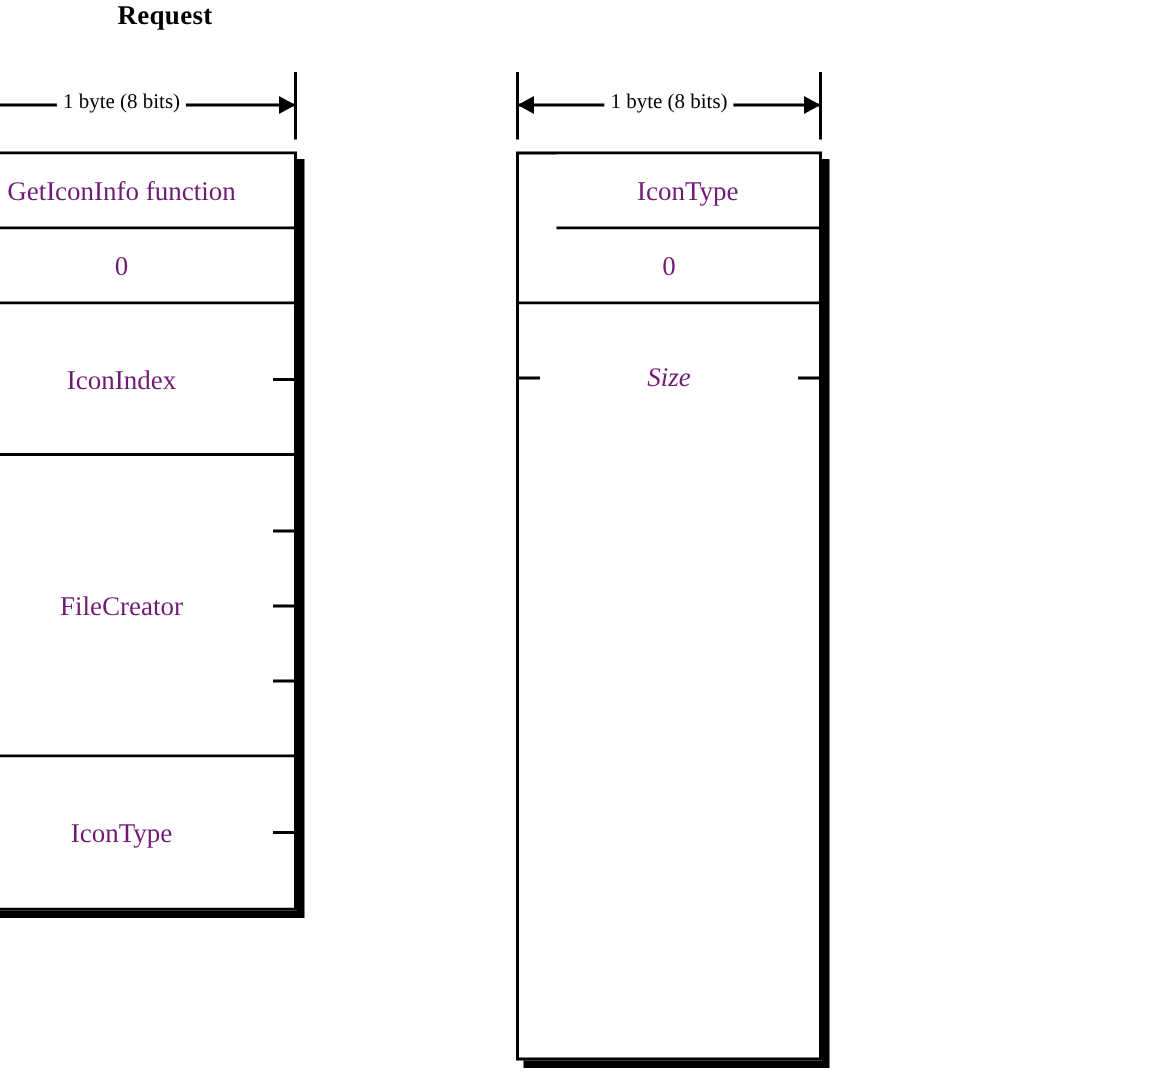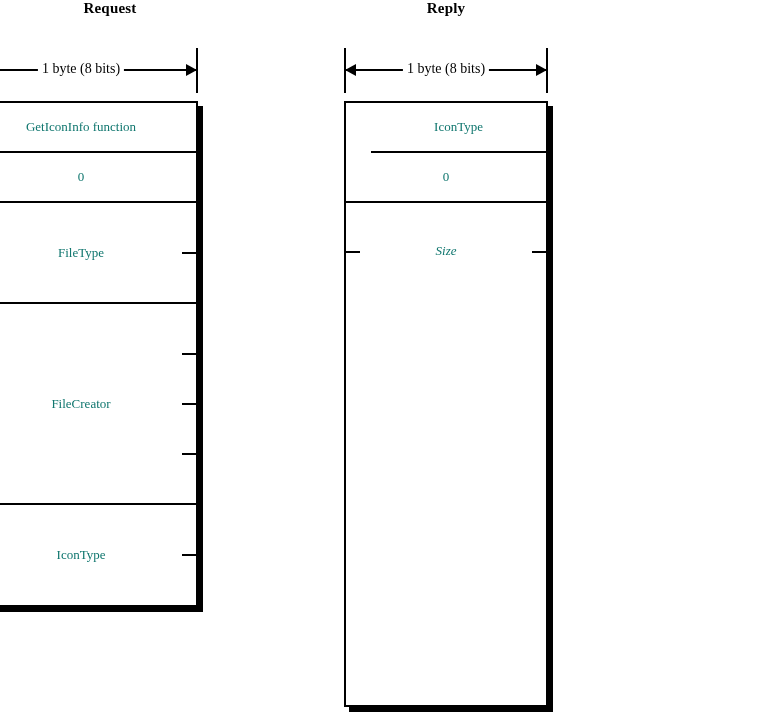--- a/index.html
+++ b/index.html
@@ -22,21 +22,21 @@
     left: 0; top: 0;
     width: 776px;
     height: 722px;
   }
 
   
   .col-title {
     position: absolute;
     font-family: "Liberation Serif", "DejaVu Serif", serif;
     font-weight: bold;
-    font-size: 15px;
+    font-size: 18px;
     letter-spacing: 0.2px;
     text-align: center;
     white-space: nowrap;
     color: #000;
   }
   #title-request { left: 22px;  top: 0px;  width: 176px; }
   #title-reply   { left: 358px; top: 0px;  width: 176px; }
 
   
   .dim {
@@ -110,25 +110,25 @@
     border-bottom: 2px solid #000;
     background: #ffffff;
     display: flex;
     align-items: center;
     justify-content: center;
   }
   .field.last { border-bottom: none; }
 
   .field-label {
     font-family: "Liberation Serif", "DejaVu Serif", serif;
-    font-size: 13px;
+    font-size: 18px;
     line-height: 16px;
     text-align: center;
     white-space: nowrap;
-    color: #0f766e;
+    color: #701a75;
     position: relative;
     z-index: 2;
   }
 
   
   .ticks {
     position: absolute;
     left: 0; top: 0;
     width: 100%; height: 100%;
     pointer-events: none;
@@ -168,21 +168,21 @@
 
     <div class="field" style="height:50px;">
       <span class="field-label">0</span>
     </div>
 
     <div class="field" style="height:101px;">
       <div class="ticks">
 
         <div class="tick right" style="top:49px;"></div>
       </div>
-      <span class="field-label">FileType</span>
+      <span class="field-label">IconIndex</span>
     </div>
 
     <div class="field" style="height:201px;">
       <div class="ticks">
 
         <div class="tick right" style="top:49px;"></div>
 
         <div class="tick right" style="top:99px;"></div>
 
         <div class="tick right" style="top:149px;"></div>
@@ -193,21 +193,20 @@
     <div class="field last" style="height:100px;">
       <div class="ticks">
 
         <div class="tick right" style="top:49px;"></div>
       </div>
       <span class="field-label">IconType</span>
     </div>
 
   </div>
 
-  <div class="col-title" id="title-reply">Reply</div>
 
   <div class="dim" id="dim-reply">
     <div class="endcap left"></div>
     <div class="endcap right"></div>
     <div class="arrow-line seg-left" style="width:72px;"></div>
     <div class="arrow-line seg-right" style="width:62px;"></div>
     <div class="arrowhead point-left"></div>
     <div class="arrowhead point-right"></div>
     <div class="dim-label-wrap">1 byte (8 bits)</div>
   </div>

